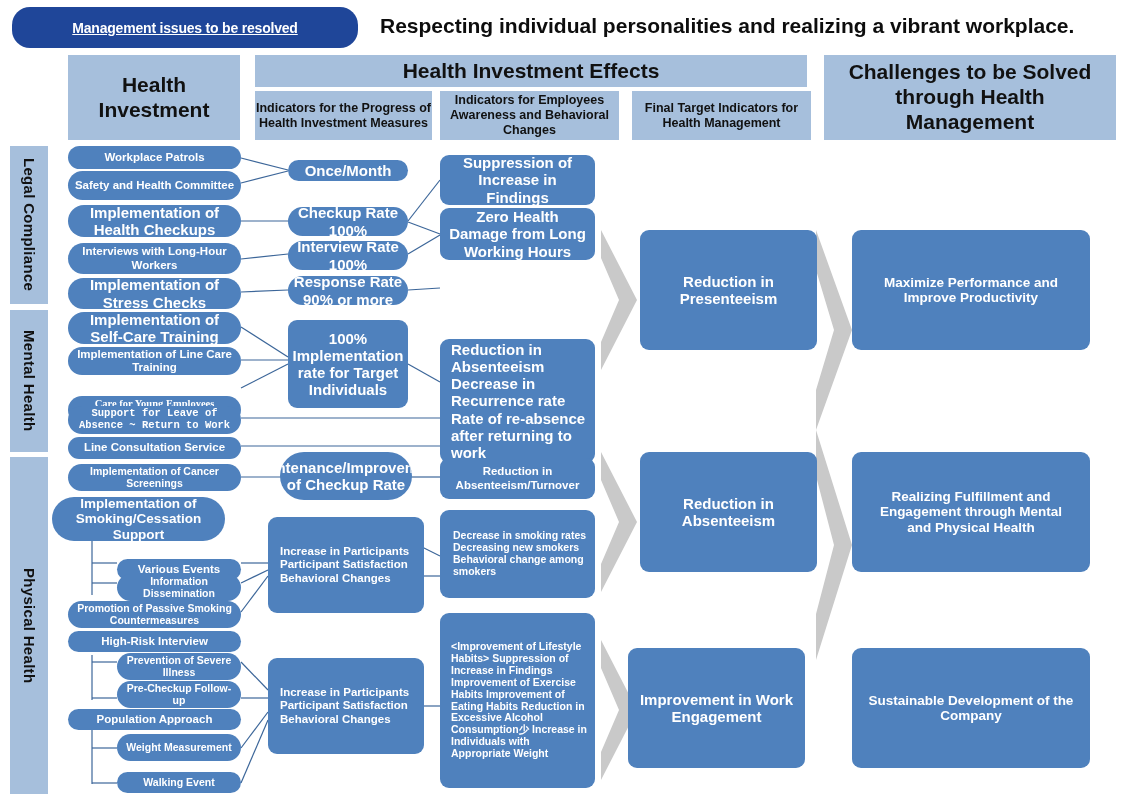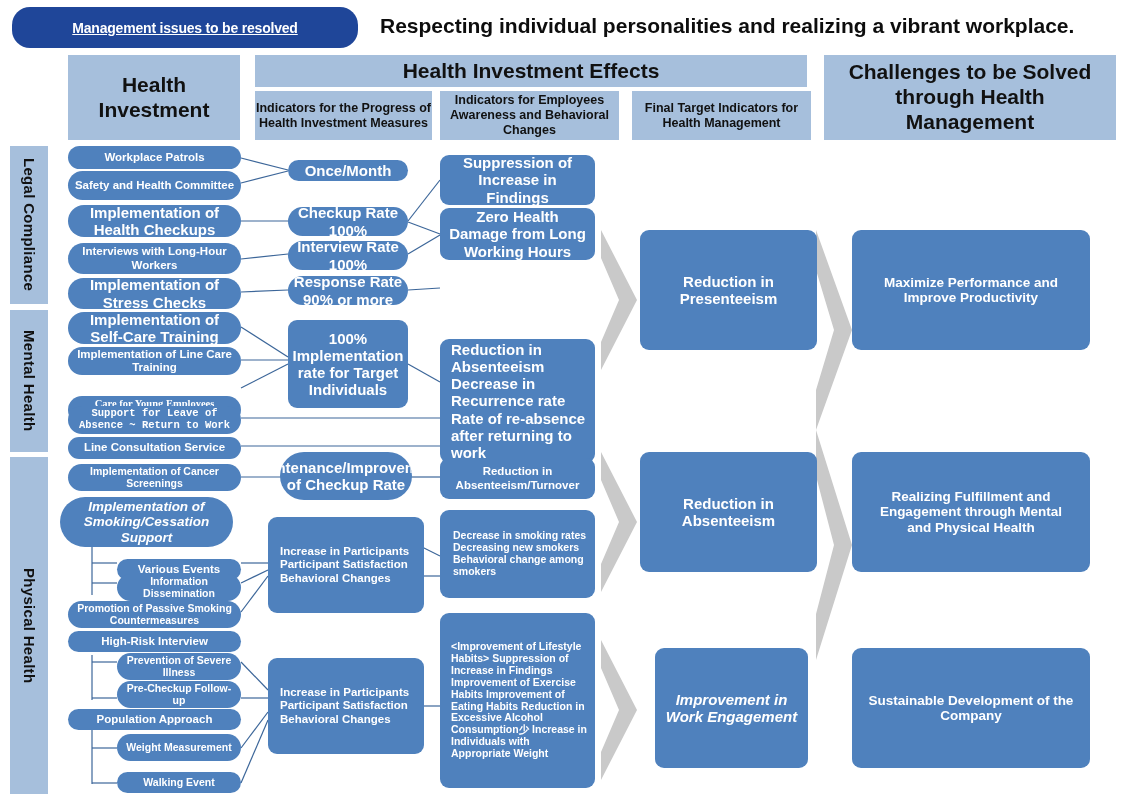--- a/index.html
+++ b/index.html
@@ -187,21 +187,21 @@
   <div class="node pill fs11" style="left:68px; top:243px; width:173px; height:31px;">Interviews with Long-Hour Workers</div>
   <div class="node pill fs12" style="left:68px; top:278px; width:173px; height:31px;">Implementation of Stress Checks</div>
 
   <div class="node pill fs12" style="left:68px; top:312px; width:173px; height:32px;">Implementation of Self-Care Training</div>
   <div class="node pill fs11" style="left:68px; top:347px; width:173px; height:28px;">Implementation of Line Care Training</div>
   <div class="node pill fs10" style="left:68px; top:396px; width:173px; height:28px;font-family:Liberation Serif, serif;">Care for Young Employees (Interviews)</div>
   <div class="node pill fs10" style="left:68px; top:406px; width:173px; height:28px;font-family:Liberation Mono, monospace;">Support for Leave of Absence ~ Return to Work</div>
   <div class="node pill fs11" style="left:68px; top:437px; width:173px; height:22px;">Line Consultation Service</div>
 
   <div class="node pill fs10" style="left:68px; top:464px; width:173px; height:27px;">Implementation of Cancer Screenings</div>
-  <div class="node pill fs13" style="left:60px; top:497px; width:173px; height:50px;font-style:italic;">Implementation of Smoking/Cessation Support</div>
+  <div class="node pill fs13" style="left:52px; top:497px; width:173px; height:44px;">Implementation of Smoking/Cessation Support</div>
   <div class="node pill fs11" style="left:117px; top:553px; width:124px; height:21px;margin-top:6px;">Various Events</div>
   <div class="node pill fs10" style="left:117px; top:574px; width:124px; height:27px;">Information Dissemination</div>
   <div class="node pill fs10" style="left:68px; top:601px; width:173px; height:27px;">Promotion of Passive Smoking Countermeasures</div>
   <div class="node pill fs11" style="left:68px; top:631px; width:173px; height:21px;">High-Risk Interview</div>
   <div class="node pill fs10" style="left:117px; top:653px; width:124px; height:27px;">Prevention of Severe Illness</div>
   <div class="node pill fs10" style="left:117px; top:681px; width:124px; height:27px;">Pre-Checkup Follow-up</div>
   <div class="node pill fs11" style="left:68px; top:709px; width:173px; height:21px;">Population Approach</div>
   <div class="node pill fs10" style="left:117px; top:734px; width:124px; height:27px;">Weight Measurement</div>
   <div class="node pill fs10" style="left:117px; top:772px; width:124px; height:21px;">Walking Event</div>
 
@@ -233,19 +233,19 @@
 
   <svg class="chev" style="left:812px; top:230px;" width="44" height="200" viewBox="0 0 44 200">
     <polygon points="4,0 40,100 4,200 4,160 22,100 4,40" fill="#C9C9C9"></polygon>
   </svg>
   <svg class="chev" style="left:812px; top:430px;" width="44" height="230" viewBox="0 0 44 230">
     <polygon points="4,0 40,115 4,230 4,184 22,115 4,46" fill="#C9C9C9"></polygon>
   </svg>
 
   <div class="node soft fs15" style="left:640px; top:230px; width:177px; height:120px;">Reduction in Presenteeism</div>
   <div class="node soft fs15" style="left:640px; top:452px; width:177px; height:120px;">Reduction in Absenteeism</div>
-  <div class="node soft fs15" style="left:655px; top:648px; width:153px; height:120px;font-style:italic;">Improvement in Work Engagement</div>
+  <div class="node soft fs15" style="left:628px; top:648px; width:177px; height:120px;">Improvement in Work Engagement</div>
 
   <div class="node soft fs13" style="left:852px; top:230px; width:238px; height:120px; padding:0 16px;">Maximize Performance and Improve Productivity</div>
   <div class="node soft fs13" style="left:852px; top:452px; width:238px; height:120px; padding:0 16px;">Realizing Fulfillment and Engagement through Mental and Physical Health</div>
   <div class="node soft fs13" style="left:852px; top:648px; width:238px; height:120px; padding:0 16px;">Sustainable Development of the Company</div>
 
 </div>
 
 </body></html>

